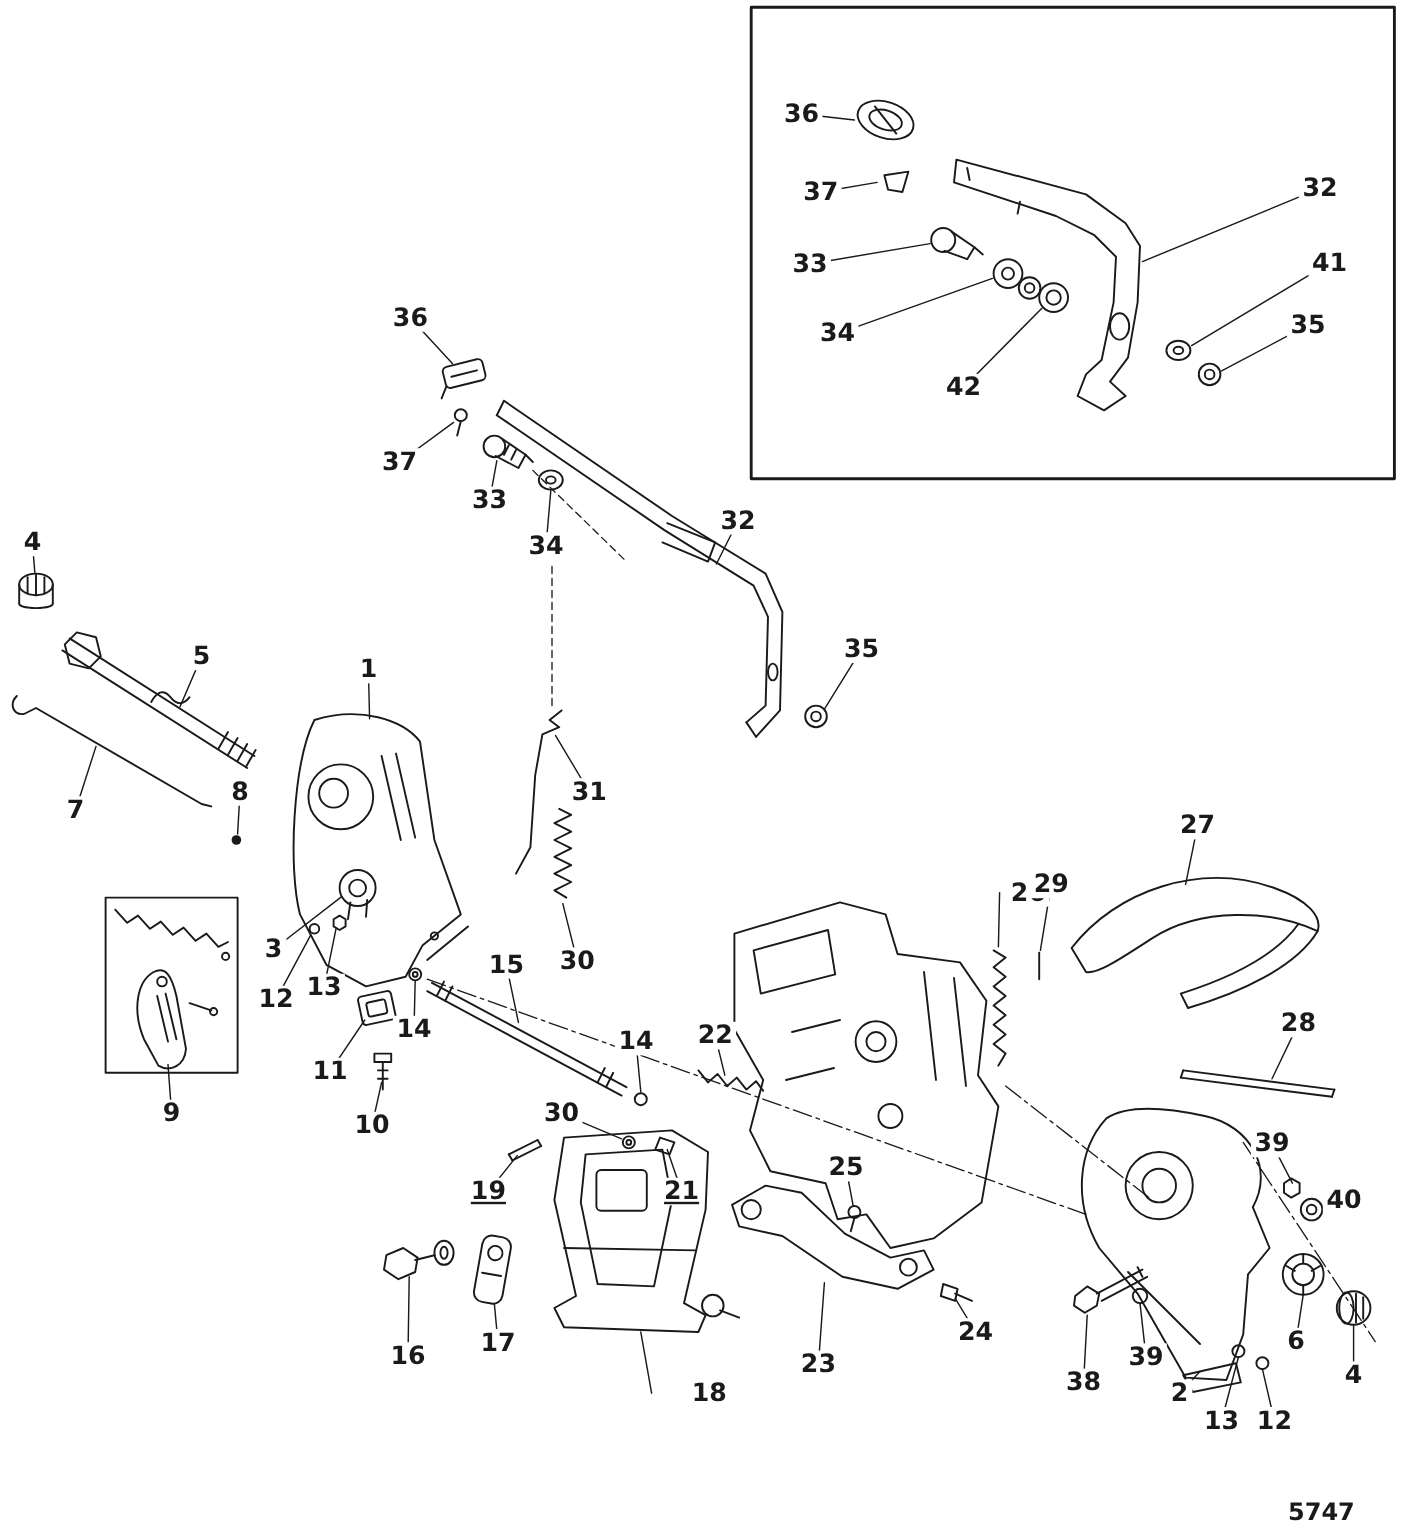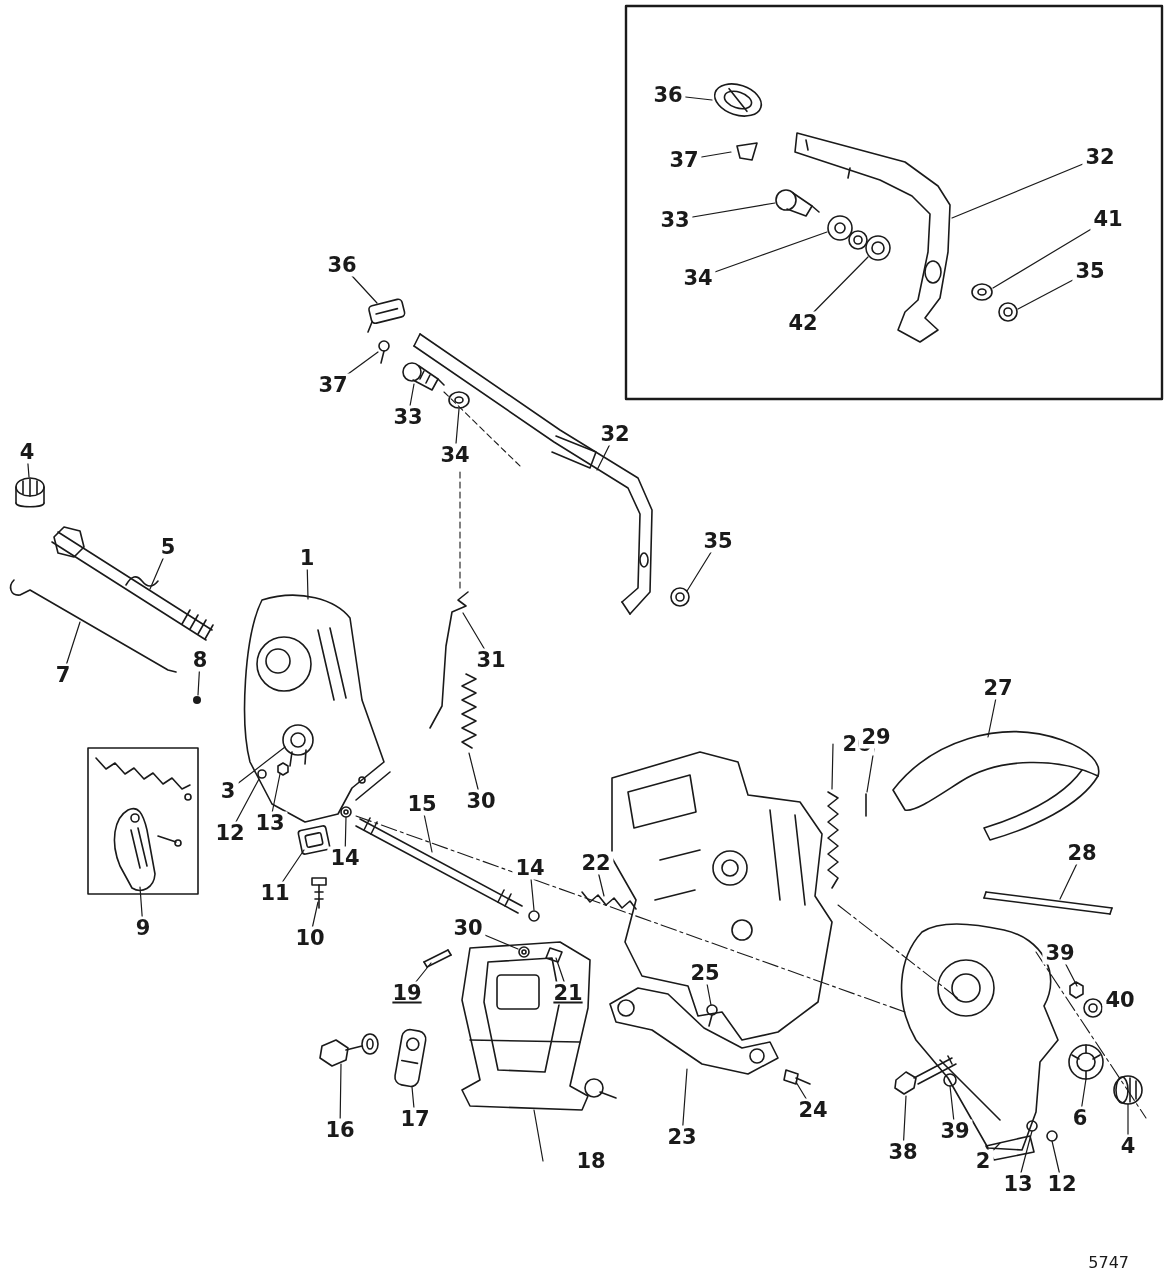--- a/index.html
+++ b/index.html
@@ -23,21 +23,21 @@
   #art-svg .phantom { stroke-dasharray: 16 4 3 4; stroke-width: 1.1; }
   #art-svg .dashed  { stroke-dasharray: 6 4; stroke-width: 1.1; }
   #callout-layer { position:absolute; left:0; top:0; width:100%; height:100%; pointer-events:none; }
   .callout {
     position:absolute; transform: translate(-50%,-50%);
     font-weight: bold; font-size: 21px; line-height: 1;
     color: var(--ink); background: var(--paper); padding: 1px 3px;
   }
   .drawing-number {
     position:absolute; right: 46px; bottom: 8px;
-    font-weight: normal; font-size: 16px; color: var(--ink); margin-top: 40px;
+    font-weight: bold; font-size: 20px; color: var(--ink); margin-top: 40px;
   }
 </style>
 </head>
 <body>
 
 <div class="canvas">
 
   <svg id="art-svg" width="1175" height="1280" viewBox="0 0 1175 1280">
 
     <rect class="box" x="626" y="6" width="536" height="393"></rect>

